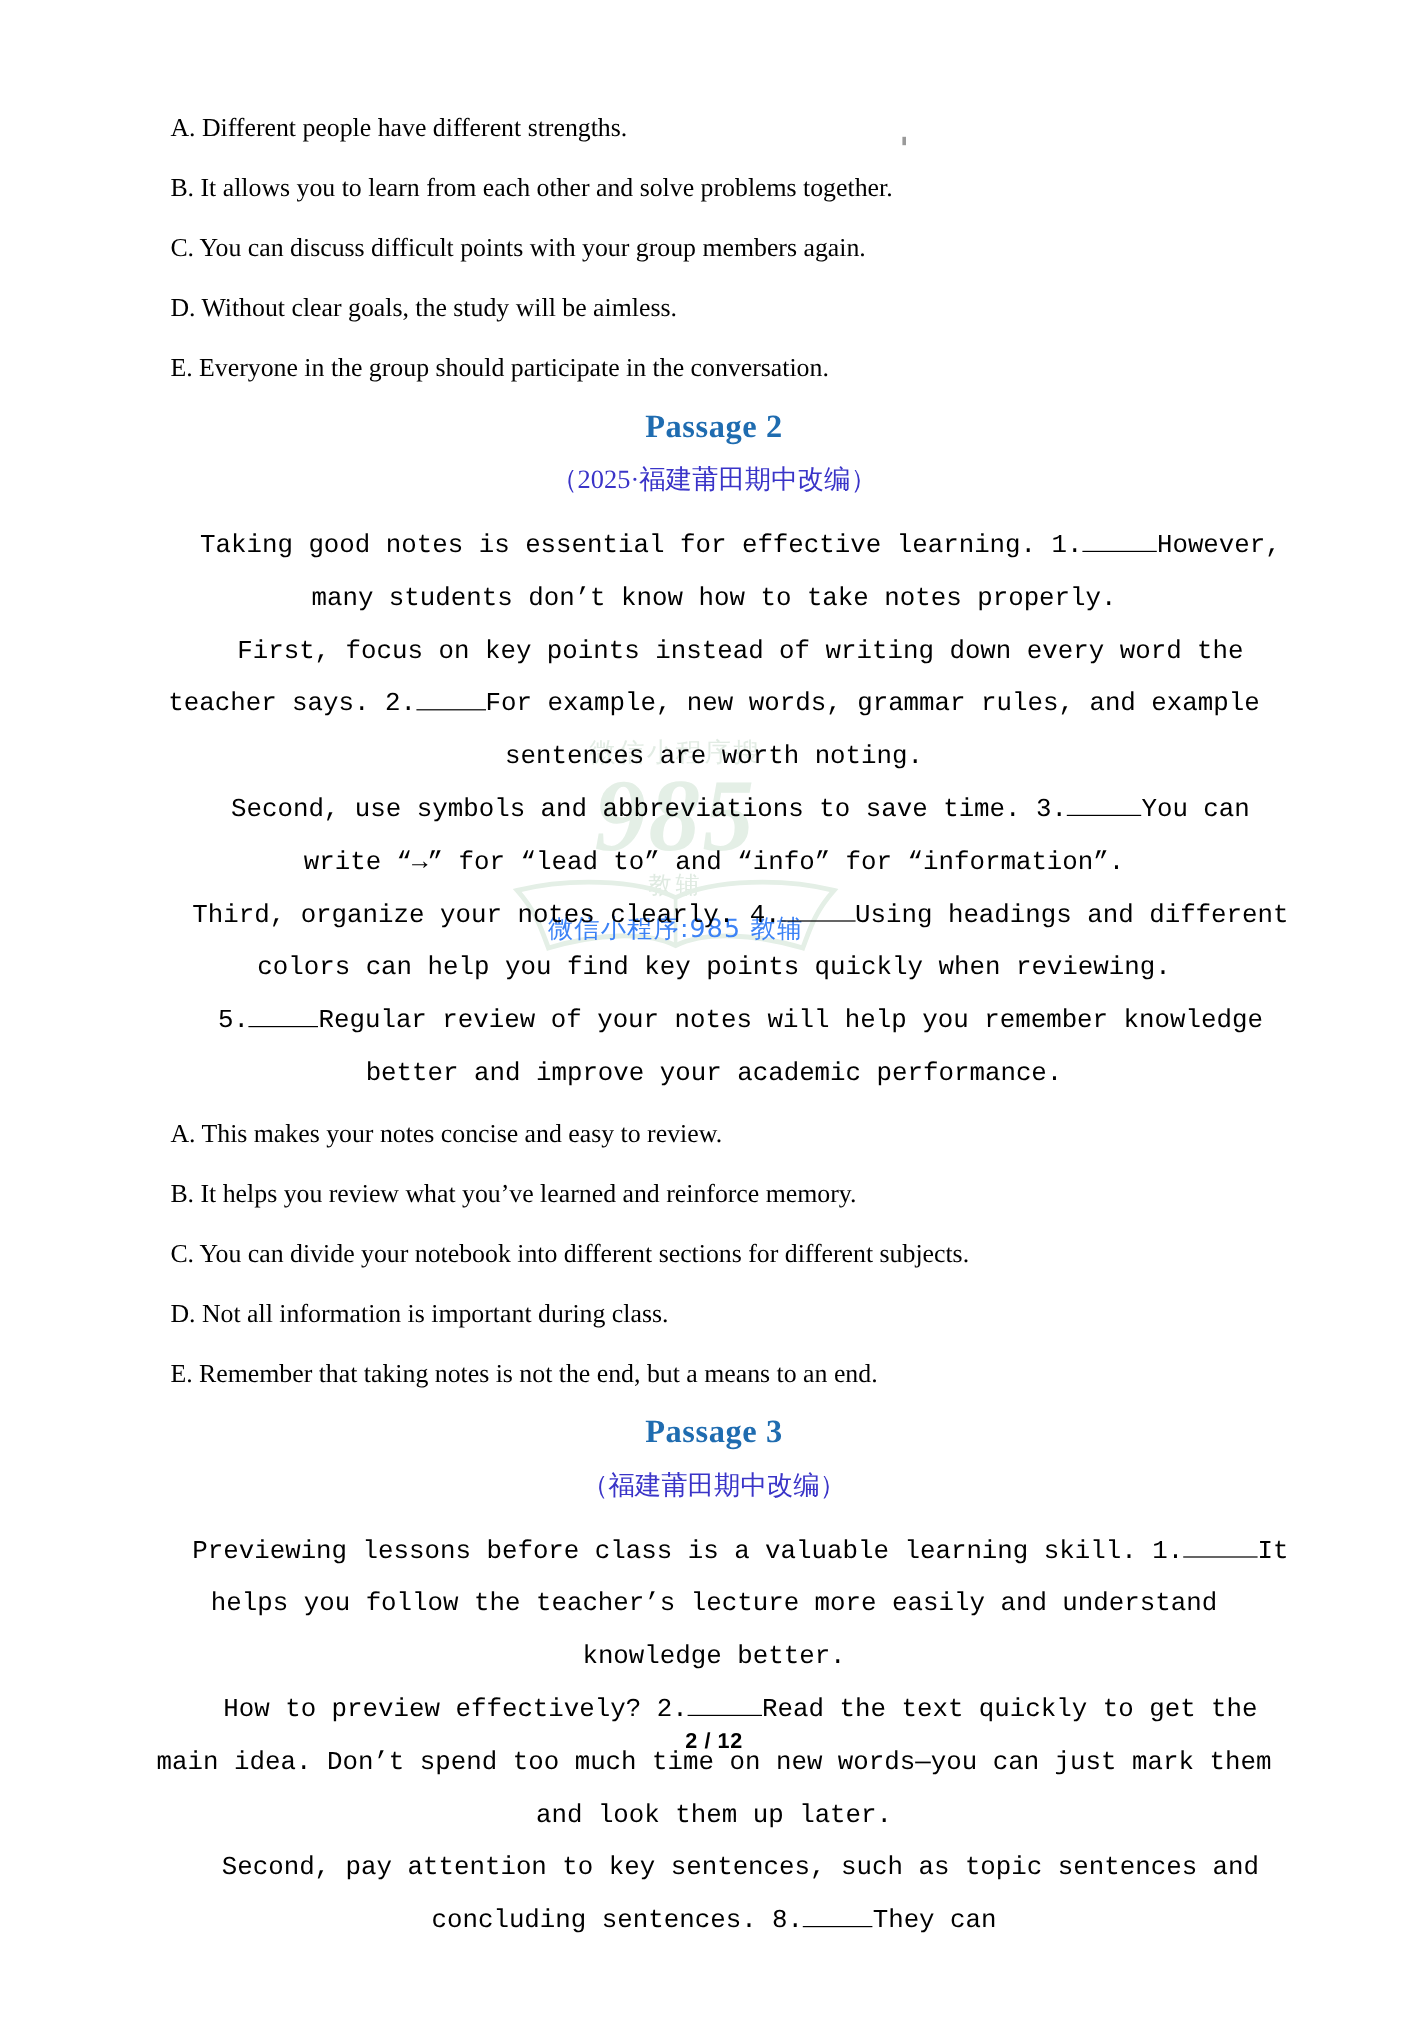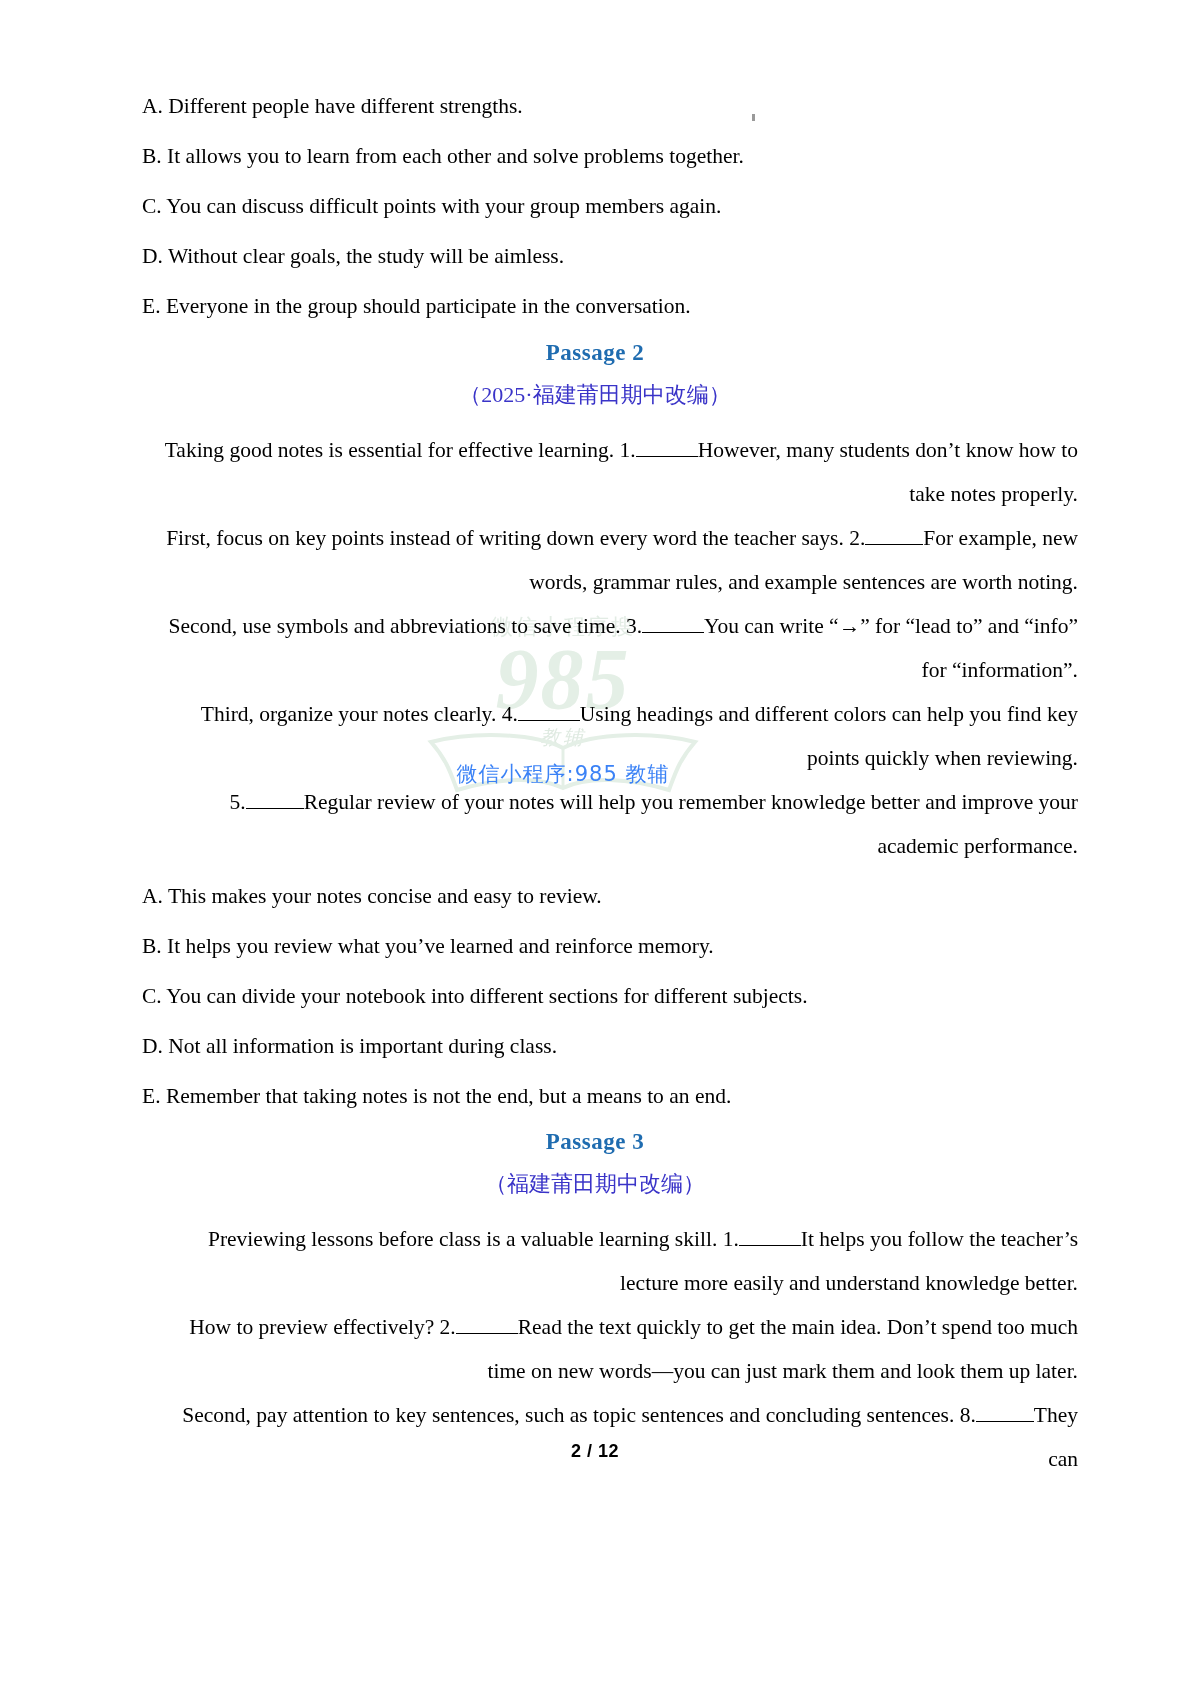--- a/index.html
+++ b/index.html
@@ -65,21 +65,20 @@
   .wm-sub {
     position: absolute;
     top: 112px;
     left: 0;
     width: 100%;
     text-align: center;
     font-family: "DejaVu Sans", sans-serif;
     font-size: 20px;
     letter-spacing: 3px;
     color: #dfeae1;
-    font-style: italic;
   }
   .wm-book {
     position: absolute;
     top: 118px;
     left: 28px;
     width: 304px;
     height: 68px;
   }
   .wm-bottom {
     position: absolute;
@@ -103,40 +102,41 @@
     line-height: 1;
     margin: 0 0 28.5px 30px;
     white-space: nowrap;
   }
   .opt:last-child { margin-bottom: 0; }
 
   .passage-title {
     text-align: center;
     color: #1f6cb0;
     font-weight: bold;
-    font-size: 23px;
+    font-size: 27px;
     letter-spacing: 0.5px;
     margin: 0;
     padding: 0;
   }
   .passage-source {
     text-align: center;
     color: #3a34c8;
     font-size: 22px;
     margin: 0;
     padding: 0;
     font-family: "Liberation Serif", "DejaVu Serif", serif;
   }
 
   .para {
     font-size: 21.5px;
     line-height: 44px;
     margin: 0;
     text-indent: 44px;
-    text-align: right;
+    text-align: center;
+    font-family: Liberation Mono, monospace;
   }
   .blank {
     display: inline-block;
     border-bottom: 1.6px solid #000;
     vertical-align: baseline;
   }
   .b-wide { width: 62px; }
   .b-mid  { width: 58px; }
 
   .sp-a { height: 18px; }

